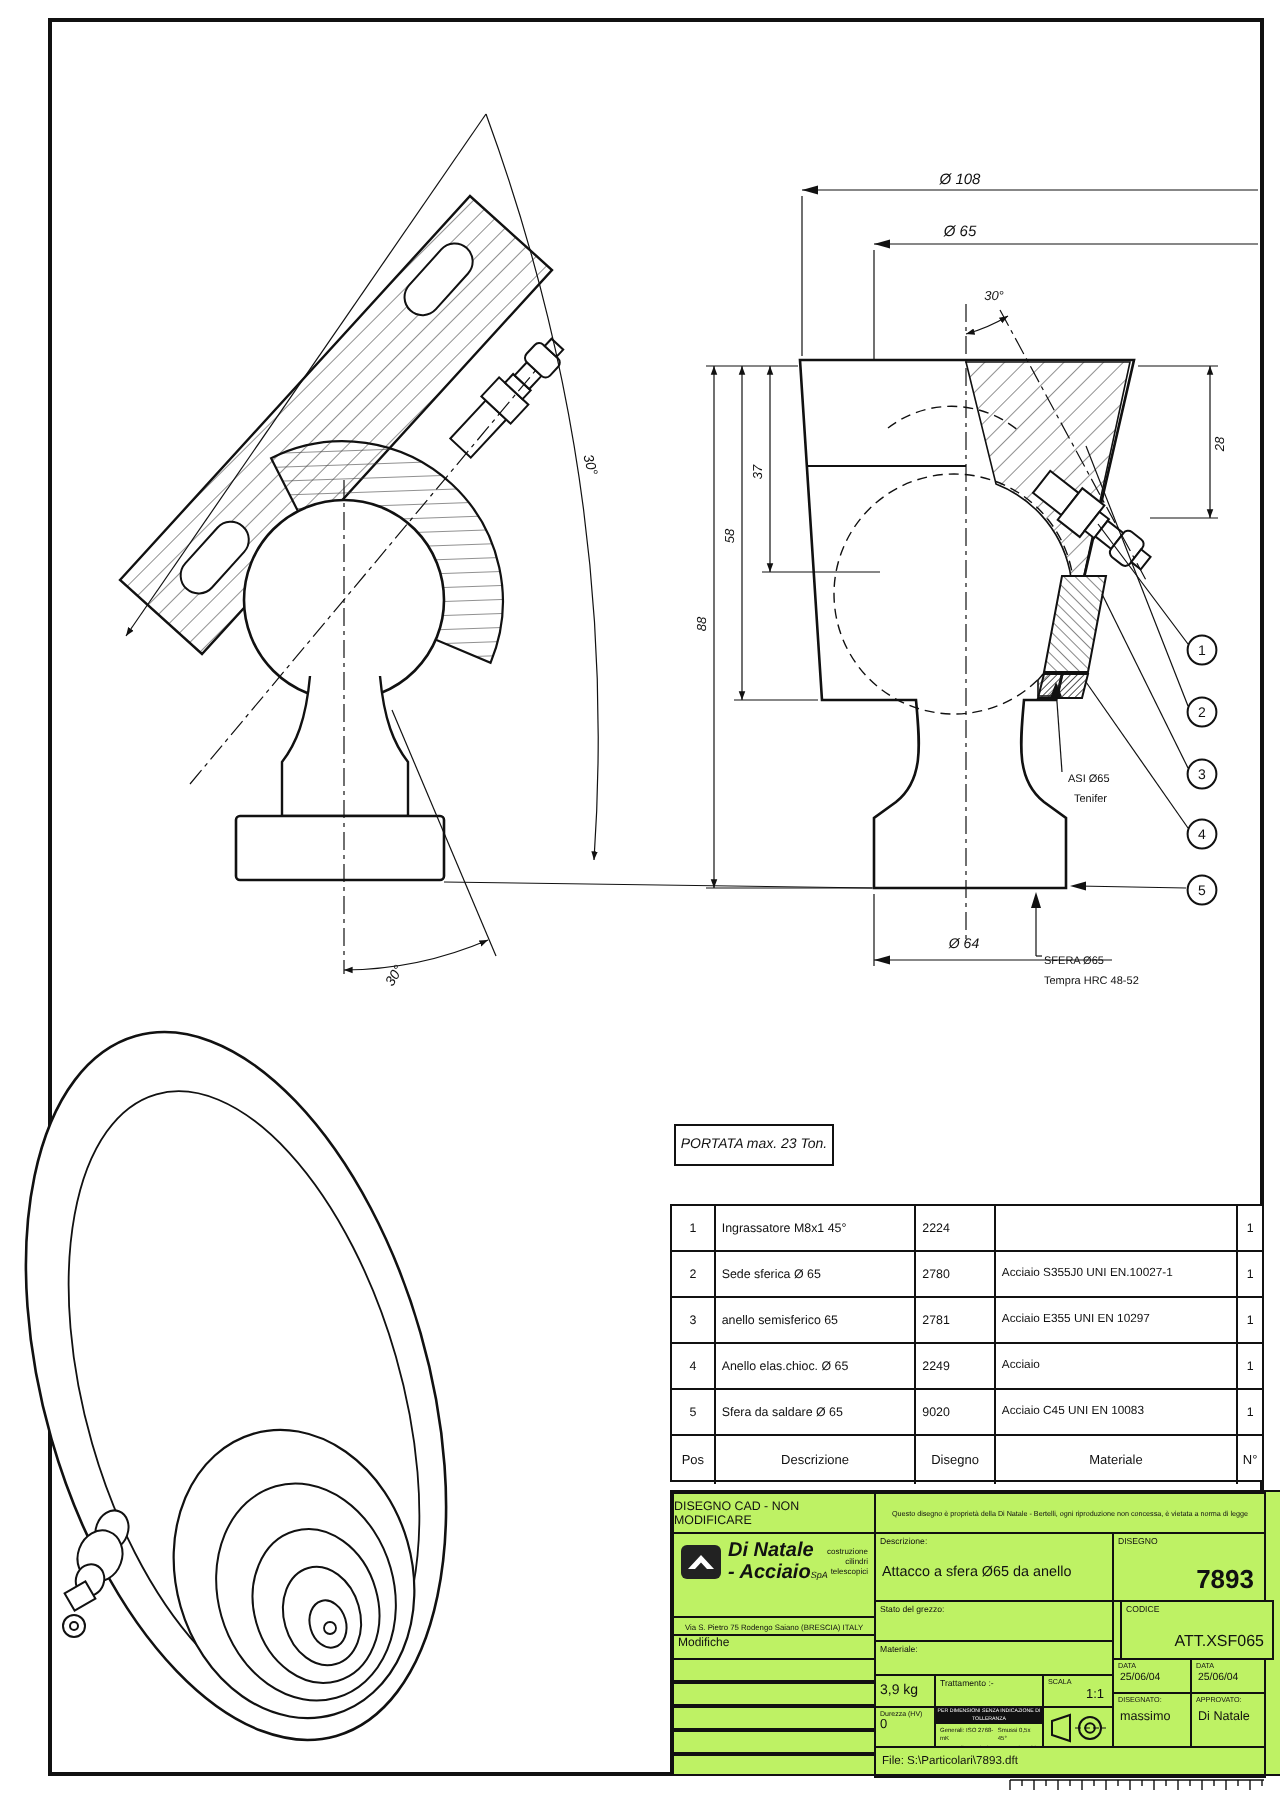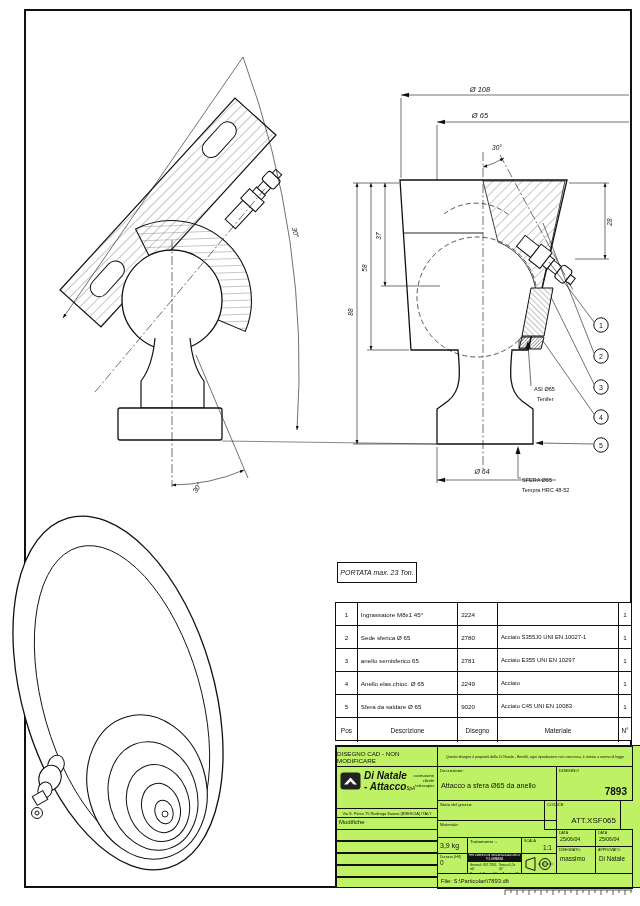--- a/index.html
+++ b/index.html
@@ -52,22 +52,22 @@
   .tb-tratt{left:131px;top:91px;width:55px;height:17px;}
   .tb-scala{left:185px;top:91px;width:36px;height:17px;}
   .scala-val{position:absolute;right:4px;top:6px;font-size:6.5px;}
   .tb-durez{left:101px;top:107px;width:31px;height:21px;font-size:3.5px;}
   .durez-val{display:block;font-size:6.5px;padding-left:2px;}
   .tb-tol{left:131px;top:107px;width:55px;height:21px;}
   .tol-title{display:block;background:#111;color:#fff;font-size:2.6px;text-align:center;line-height:4px;}
   .tol-line{display:flex;justify-content:space-between;font-size:3px;padding:1px 2px 0 2px;}
   .tb-proj{left:185px;top:107px;width:36px;height:21px;display:flex;align-items:center;justify-content:center;}
   .tb-disegno{left:220px;top:20px;width:77px;height:35px;}
-  .disegno-val{position:absolute;right:5px;bottom:3px;font-size:10px;font-weight:bold;}
-  .tb-codice{left:208px;top:54px;width:77px;height:30px;}
+  .disegno-val{position:absolute;right:5px;bottom:3px;font-size:13px;font-weight:bold;}
+  .tb-codice{left:224px;top:54px;width:77px;height:30px;}
   .codice-val{position:absolute;right:4px;bottom:4px;font-size:8px;}
   .tb-data1{left:220px;top:83px;width:40px;height:18px;}
   .tb-data2{left:259px;top:83px;width:38px;height:18px;}
   .data-val{display:block;font-size:5.2px;padding:1px 0 0 3px;}
   .tb-dis{left:220px;top:100px;width:40px;height:28px;}
   .tb-app{left:259px;top:100px;width:38px;height:28px;}
   .name-val{display:block;font-size:6.3px;padding:3px 0 0 3px;}
   .tb-file{left:101px;top:127px;width:196px;height:16px;display:flex;align-items:center;padding-left:3px;font-size:5.8px;}
 </style>
 </head>
@@ -315,21 +315,21 @@
     <div class="tb tb-cad">DISEGNO CAD - NON MODIFICARE</div>
     <div class="tb tb-copy">Questo disegno è proprietà della Di Natale - Bertelli, ogni riproduzione non concessa, è vietata a norma di legge</div>
 
     <div class="tb tb-logo">
       <svg width="21" height="18" style="position:absolute;left:3px;top:5px;">
         <rect x="0.5" y="0.5" width="20" height="17" rx="3" fill="#222"></rect>
         <path d="M4,12.5 L10.5,5.5 L17,12.5 L13.5,12.5 L10.5,9.2 L7.5,12.5 Z" fill="#fff"></path>
       </svg>
       <div class="logo-name">
         <span>Di Natale</span><br>
-        <span>- Attacco</span><span class="logo-spa">SpA</span>
+        <span>- Acciaio</span><span class="logo-spa">SpA</span>
       </div>
       <div class="logo-tag">
         <span>costruzione</span><br>
         <span>cilindri</span><br>
         <span>telescopici</span>
       </div>
     </div>
     <div class="tb tb-addr">Via S. Pietro 75   Rodengo Saiano  (BRESCIA)  ITALY</div>
     <div class="tb tb-modif">Modifiche</div>
     <div class="tb mrow" style="top:83px;"></div>

